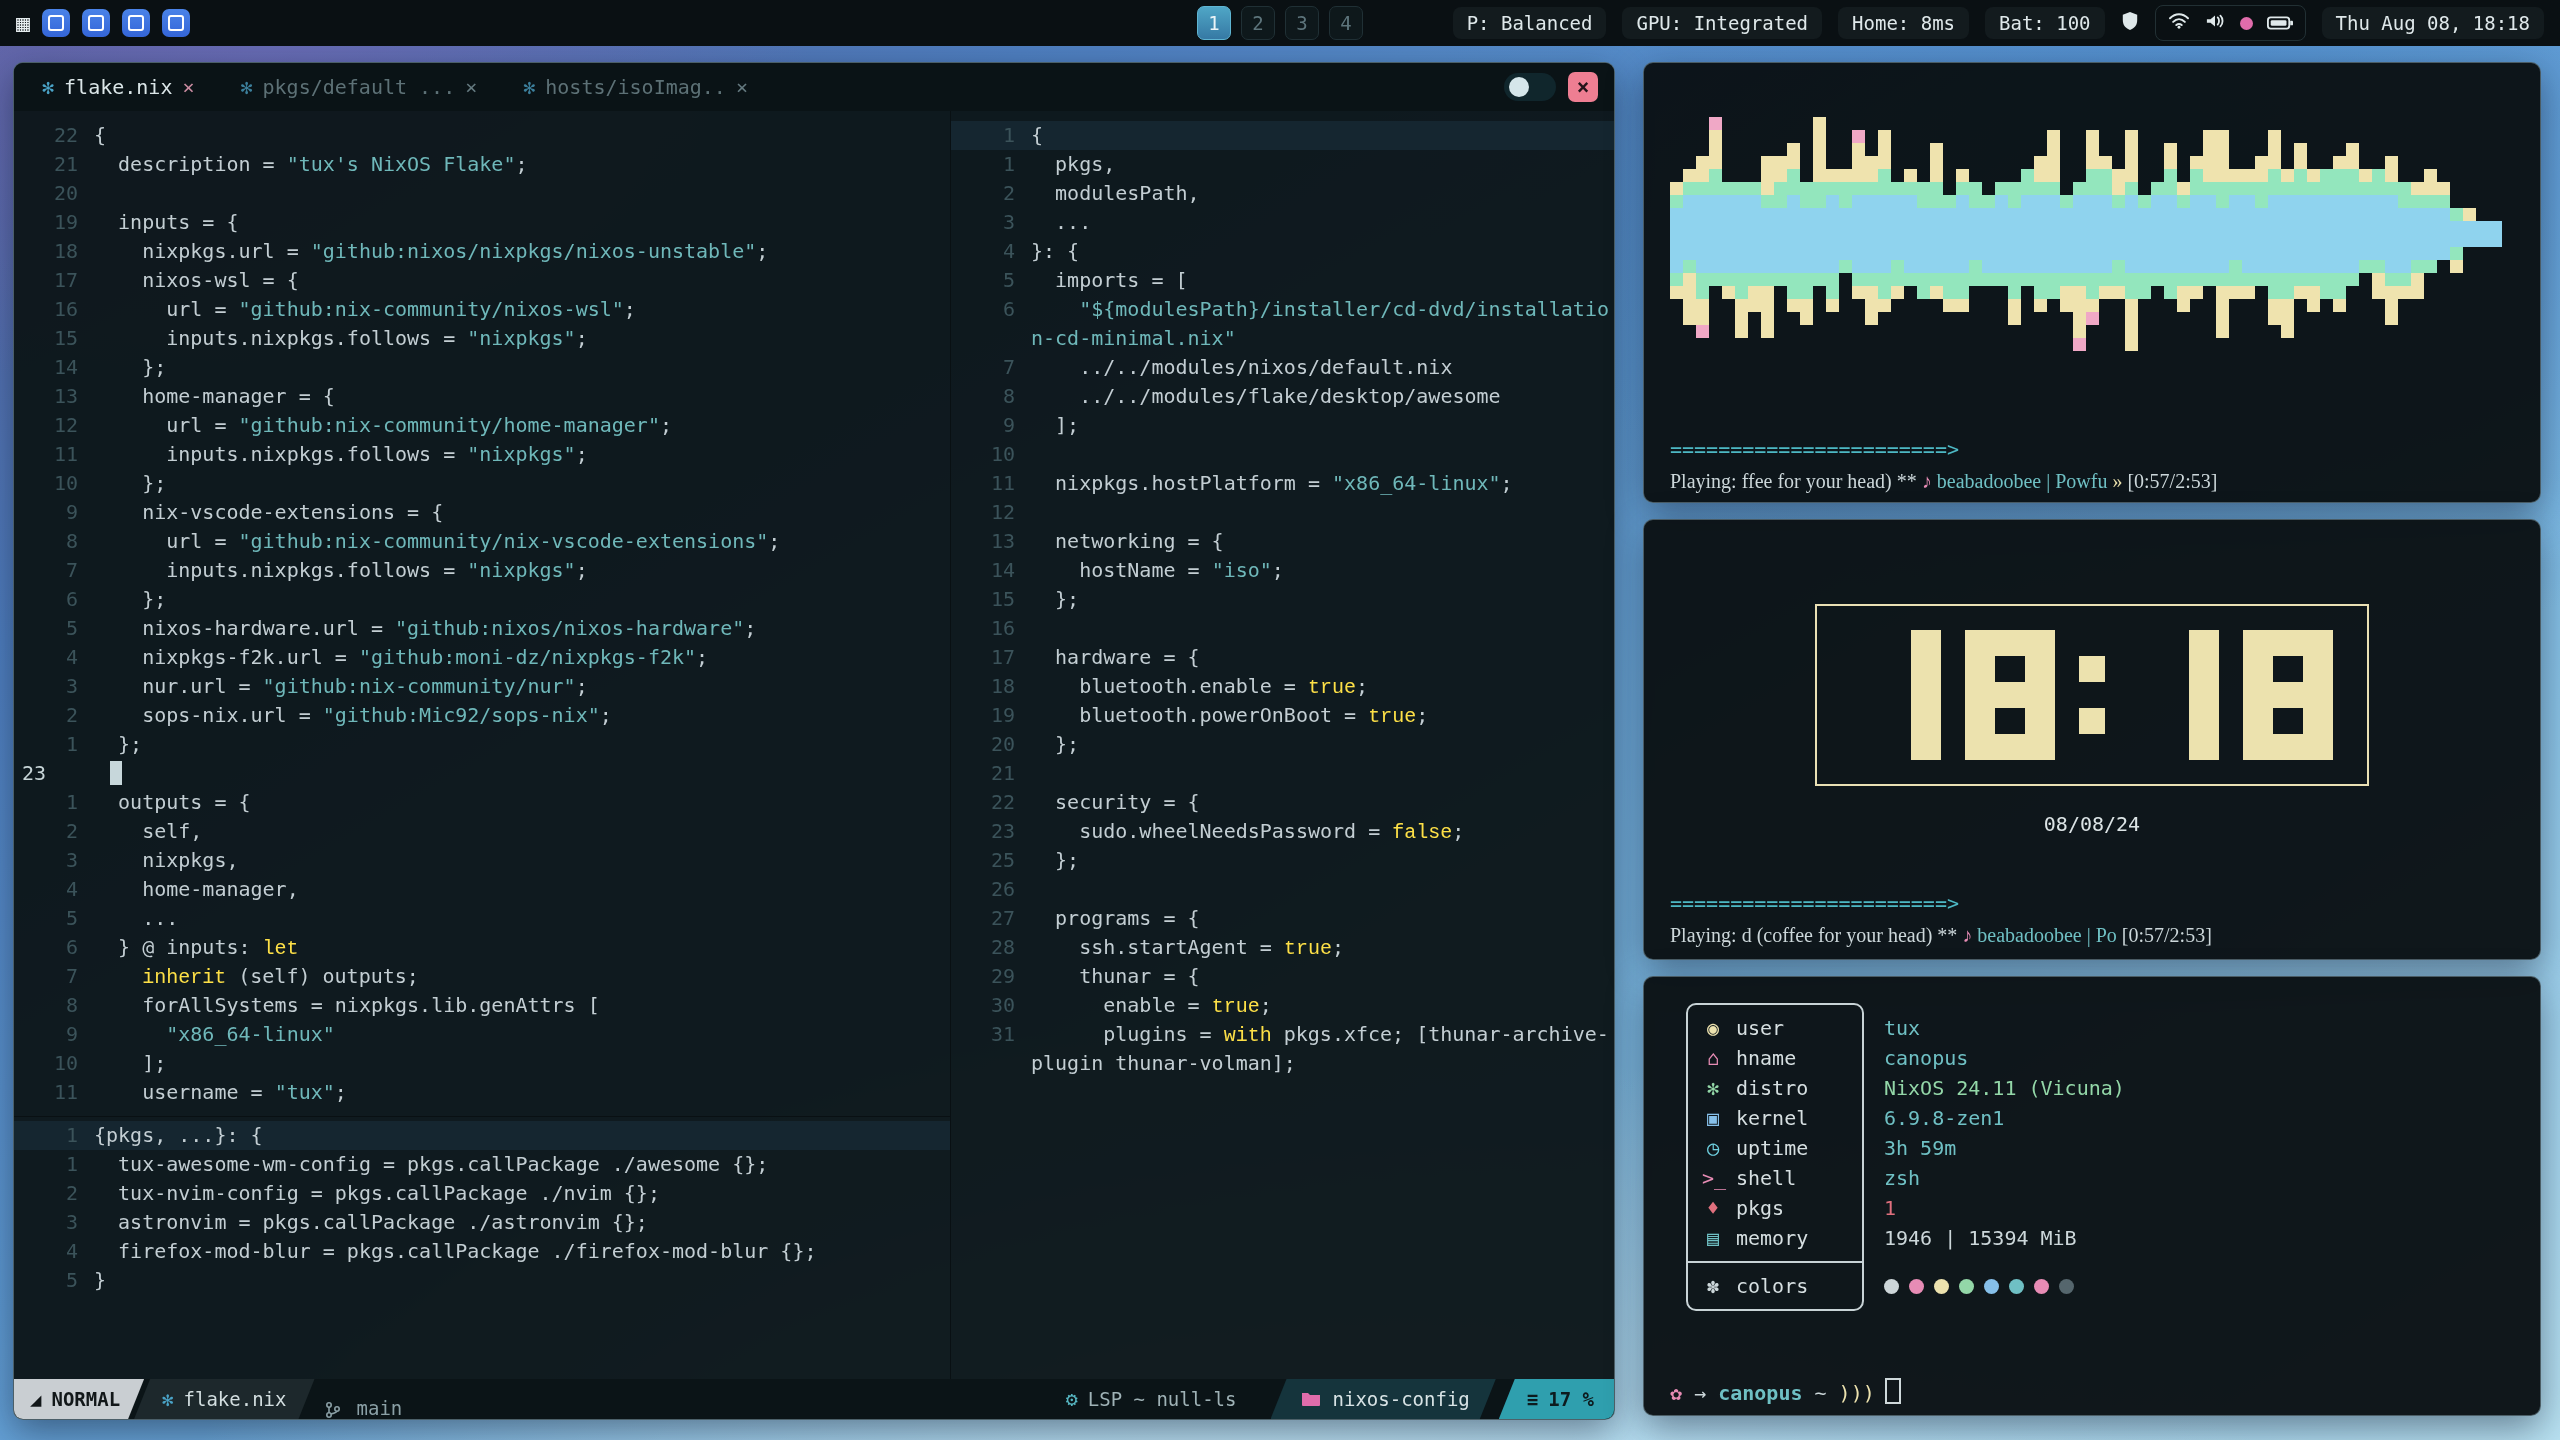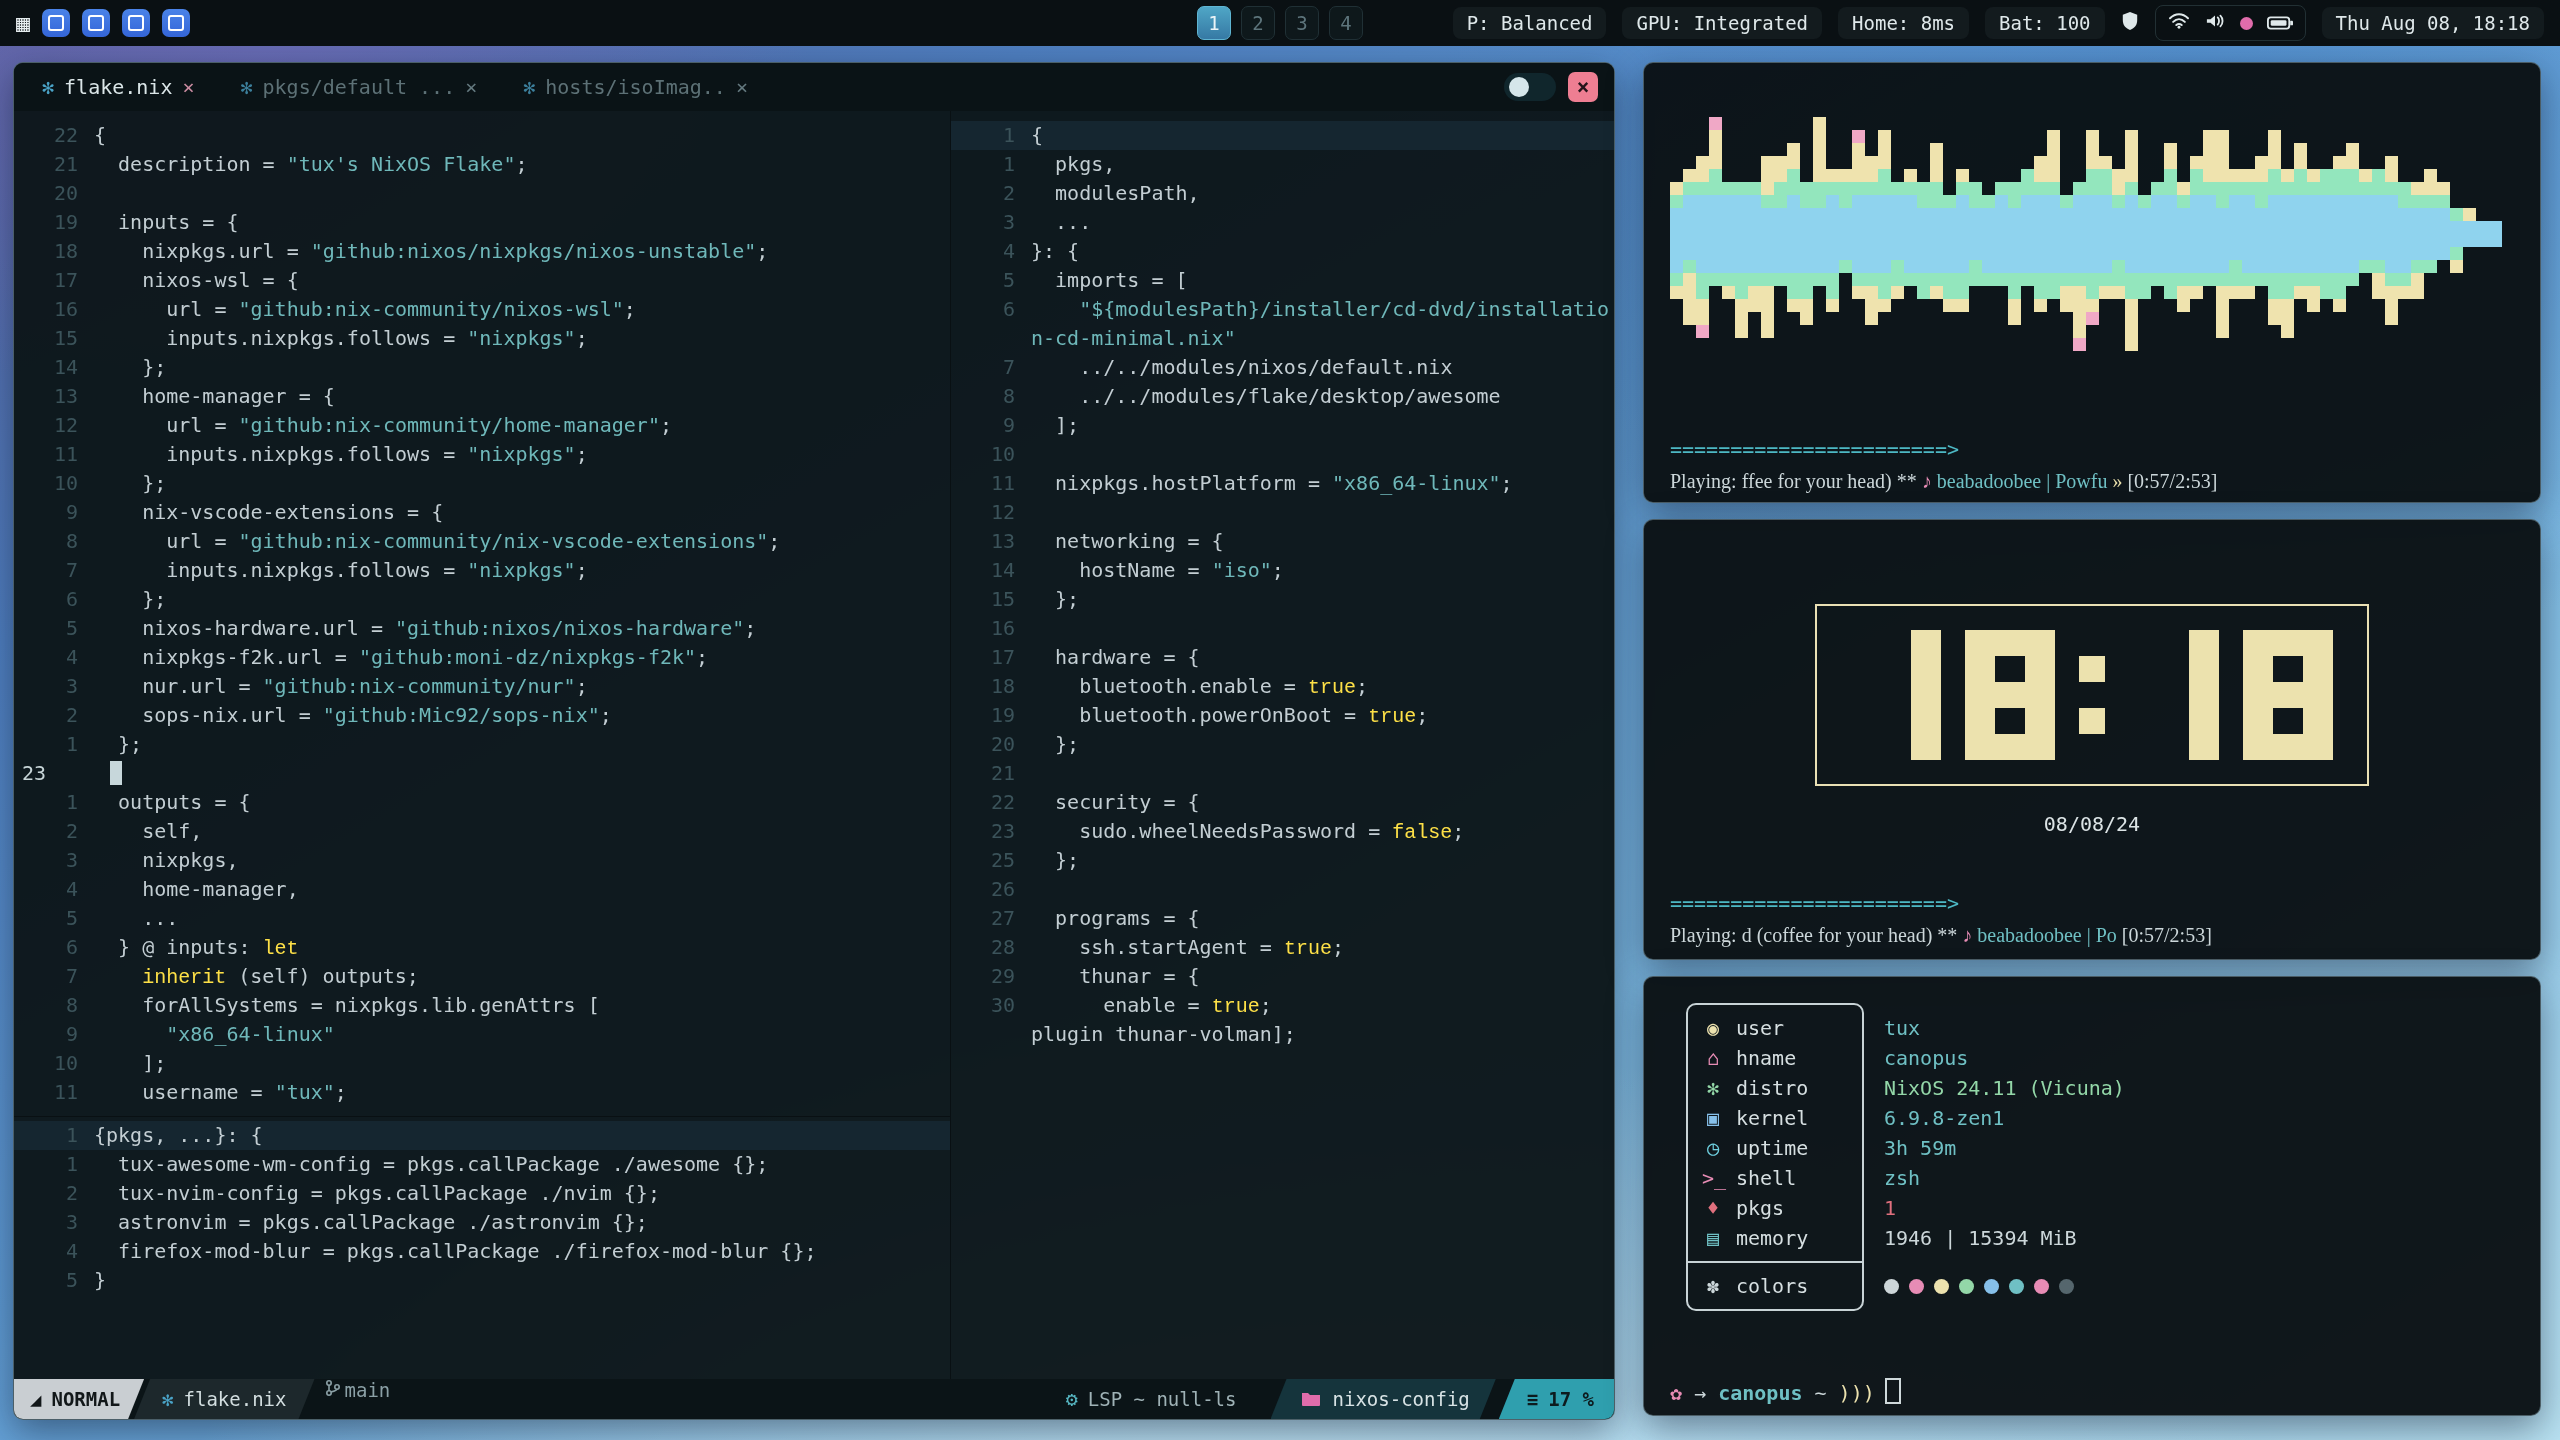--- a/index.html
+++ b/index.html
@@ -57,21 +57,21 @@
   .tok-kw{color:#fde047;font-family:Liberation Mono, monospace;}
   .blockcursor{display:inline-block;width:12px;height:24px;background:#c7d7db;vertical-align:-5px;}
   
   .statusline{height:40px;flex:0 0 40px;background:#0b1417;display:flex;align-items:stretch;font-size:19px;color:#9fb2b6;}
   .seg{display:flex;align-items:center;}
   .seg-mode{background:#c9ced2;color:#121719;font-weight:bold;gap:10px;padding:0 24px 0 16px;
     clip-path:polygon(0 0,100% 0,calc(100% - 16px) 100%,0 100%);}
   .seg-file{margin-left:-10px;background:#1d282c;color:#d3dee0;gap:10px;padding:0 28px;
     clip-path:polygon(16px 0,100% 0,calc(100% - 16px) 100%,0 100%);}
   .seg-file .nix-ico{color:#4aa3c7;}
-  .branch{display:flex;align-items:flex-start;gap:4px;margin-left:10px;color:#8ba0a6;}
+  .branch{display:flex;align-items:flex-end;gap:16px;margin-left:10px;color:#8ba0a6;}
   .sl-right{margin-left:auto;display:flex;align-items:stretch;}
   .lsp{display:flex;align-items:center;gap:10px;margin-right:34px;color:#9fb2b6;}
   .lsp .gear{color:#57b8c4;font-size:20px;}
   .seg-dir{background:#15343c;color:#d8e3e5;gap:12px;padding:0 26px 0 30px;
     clip-path:polygon(16px 0,100% 0,calc(100% - 16px) 100%,0 100%);}
   .seg-pct{background:#2f9fae;color:#0d1b1e;font-weight:bold;gap:10px;padding:0 20px 0 28px;margin-left:3px;
     clip-path:polygon(16px 0,100% 0,100% 100%,0 100%);}
   
   .term{position:absolute;left:1643px;width:898px;background:rgba(10,17,20,0.97);border:1px solid rgba(165,200,215,0.40);
     border-radius:10px;box-shadow:0 12px 36px rgba(8,18,38,0.45);padding:26px;box-sizing:border-box;color:#ccd7da;
@@ -484,20 +484,24 @@
             <span class="num">28</span>
             <span class="codeText"><span>    ssh.startAgent = </span><span class="tok-kw">true</span><span>;</span></span>
           </div>
           <div class="cl">
             <span class="num">29</span>
             <span class="codeText"><span>    thunar = {</span></span>
           </div>
           <div class="cl">
             <span class="num">30</span>
             <span class="codeText"><span>      enable = </span><span class="tok-kw">true</span><span>;</span></span>
+          </div>
+          <div class="cl">
+            <span class="num">31</span>
+            <span class="codeText"><span>      plugins = </span><span class="tok-kw">with</span><span> pkgs.xfce; [thunar-archive-</span></span>
           </div>
           <div class="cl">
             <span class="num"></span>
             <span class="codeText"><span>plugin thunar-volman];</span></span>
           </div>
         </div>
     </div>
     <footer class="statusline">
       <div class="seg seg-mode">
         <span>◢</span>

